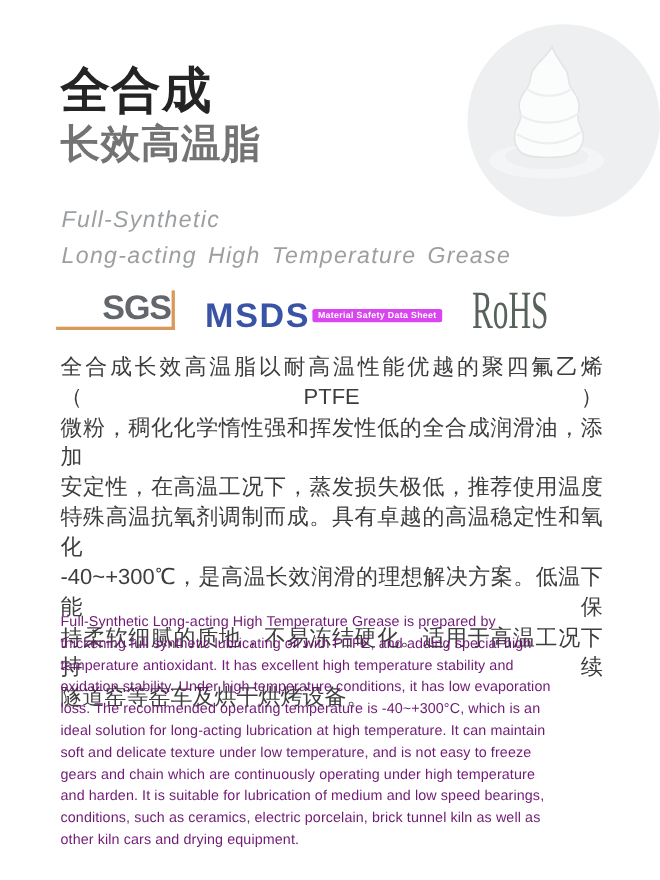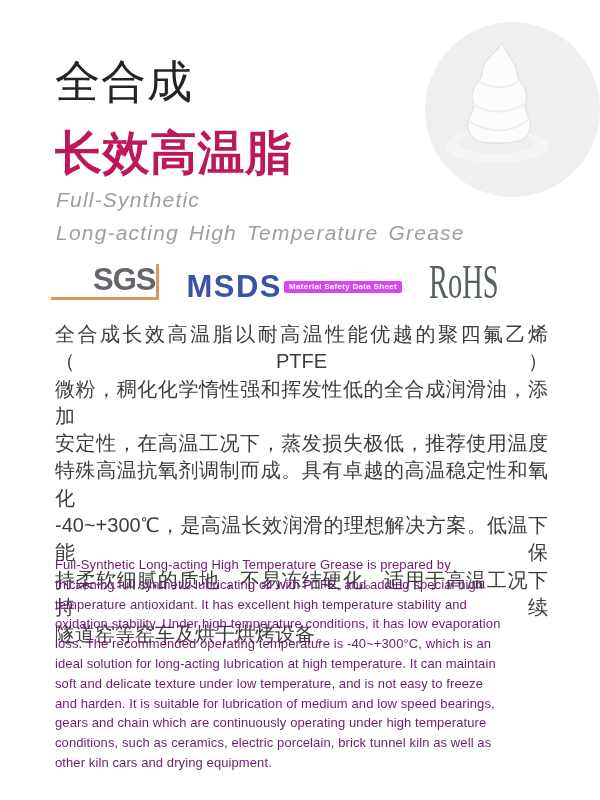--- a/index.html
+++ b/index.html
@@ -16,27 +16,27 @@
   .hero-circle {
     position: absolute; left: 425px; top: 22px;
     width: 175px; height: 175px; border-radius: 50%;
     background: #edeff0;
   }
   .hero-circle svg { position: absolute; left: 16px; top: 12px; }
 
   
   .title-cn-black {
     position: absolute; left: 55px; top: 56px; margin: 0;
-    font-size: 45px; line-height: 52px; font-weight: 400;
+    font-size: 45px; line-height: 52px; font-weight: 700;
     color: #242424; letter-spacing: 1px;
   }
   .title-cn-red {
-    position: absolute; left: 55px; top: 126px; margin: 0;
-    font-size: 47px; line-height: 54px; font-weight: 700;
-    color: #be185d; letter-spacing: 0.5px;
+    position: absolute; left: 55px; top: 104px; margin: 0;
+    font-size: 36px; line-height: 54px; font-weight: 700;
+    color: #737373; letter-spacing: 0.5px;
   }
   .subtitle-en {
     position: absolute; left: 56px; top: 184px;
     font-style: italic; font-weight: 500;
     font-size: 21px; line-height: 32.5px;
     color: #9c9fa1; letter-spacing: 1.2px; word-spacing: 3px;
     white-space: nowrap;
   }
 
   
@@ -153,19 +153,19 @@
   </div>
 
   <div class="en-block">
     <div class="en-line">Full-Synthetic Long-acting High Temperature Grease is prepared by</div>
     <div class="en-line">thickening full synthetic lubricating oil with PTFE, and adding special high</div>
     <div class="en-line">temperature antioxidant. It has excellent high temperature stability and</div>
     <div class="en-line">oxidation stability. Under high temperature conditions, it has low evaporation</div>
     <div class="en-line">loss. The recommended operating temperature is -40~+300°C, which is an</div>
     <div class="en-line">ideal solution for long-acting lubrication at high temperature. It can maintain</div>
     <div class="en-line">soft and delicate texture under low temperature, and is not easy to freeze</div>
+    <div class="en-line">gears and chain which are continuously operating under high temperature</div>
     <div class="en-line">and harden. It is suitable for lubrication of medium and low speed bearings,</div>
-    <div class="en-line">gears and chain which are continuously operating under high temperature</div>
     <div class="en-line">conditions, such as ceramics, electric porcelain, brick tunnel kiln as well as</div>
     <div class="en-line">other kiln cars and drying equipment.</div>
   </div>
 
 </div>
 
 </body></html>

